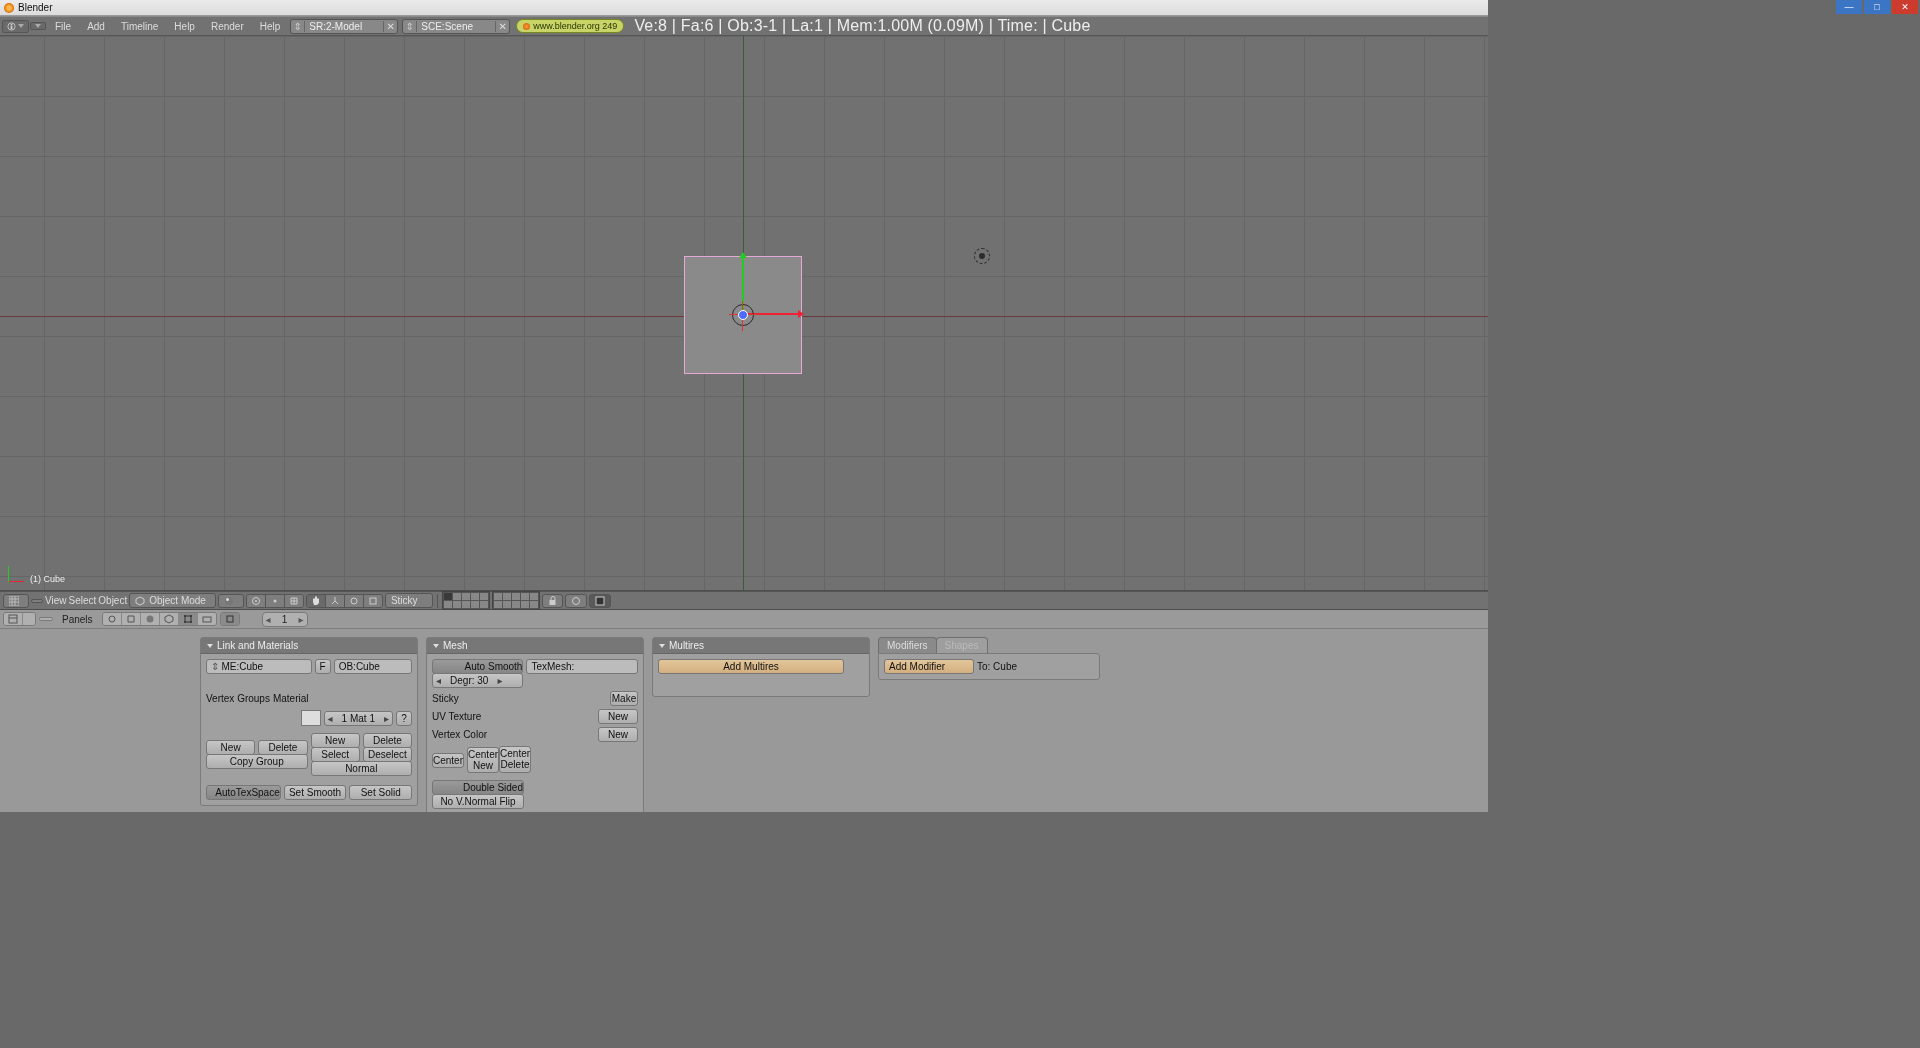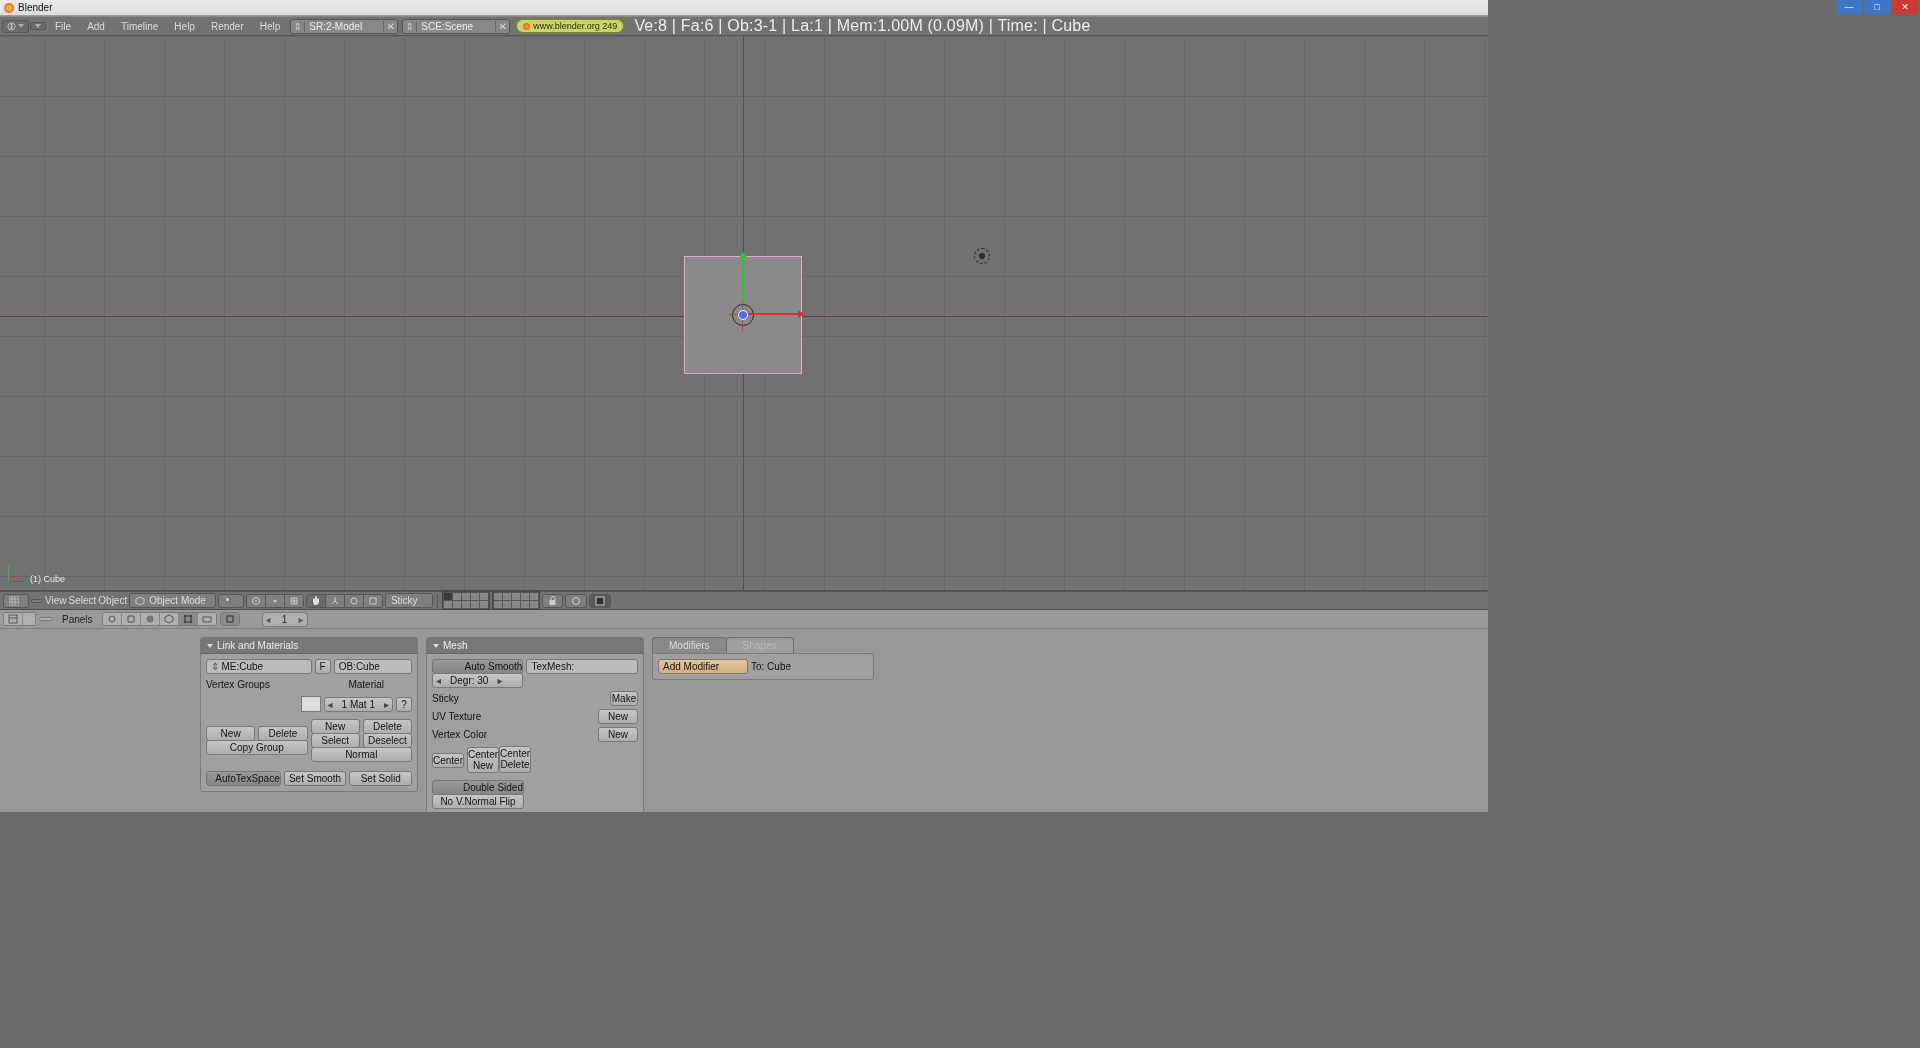--- a/index.html
+++ b/index.html
@@ -85,21 +85,21 @@
 .btn3.orange{background:linear-gradient(#e2c69a,#d4af80);}
 .btn3.dark{background:linear-gradient(#9a9a9a,#868686);text-align:right;}
 .labelt{color:#111;}
 .txtfield{background:#bcbcbc;border:1px solid #777;border-radius:3px;padding:1px 4px;flex:1;font-size:10px;}
 .spin{display:flex;align-items:center;background:linear-gradient(#c6c6c6,#aeaeae);border:1px solid #777;border-radius:3px;}
 .spin .ar{padding:1px 3px;color:#444;}
 .spin .val{padding:1px 6px;}
 .swatch{width:20px;height:16px;background:#ddd;border:1px solid #777;}
 
 .tabs{display:flex;margin-bottom:0;}
-.tabs .tab{background:#8a8a8a;color:#ddd;padding:2px 16px;font-size:10px;border:1px solid #6e6e6e;border-bottom:none;border-radius:4px 4px 0 0;margin-right:-1px;}
+.tabs .tab{background:#8a8a8a;color:#ddd;padding:2px 8px;font-size:10px;border:1px solid #6e6e6e;border-bottom:none;border-radius:4px 4px 0 0;margin-right:-1px;}
 .tabs .tab.inactive{background:#9e9e9e;color:#bbb;}
 </style>
 </head>
 <body>
 
 <div class="titlebar">
   <span class="icon"></span>
   <span class="title">Blender</span>
   <div class="winbtns">
     <div class="winbtn min">—</div>
@@ -358,21 +358,21 @@
       </div>
     <div class="pbody">
       <div class="row">
         <div class="txtfield" style="flex:1.4;display:flex">
             <span style="color:#555;margin-right:2px">⇕</span>
             <span>ME:Cube</span>
           </div>
         <div class="btn3" style="flex:none;width:16px">F</div>
         <div class="txtfield">OB:Cube</div>
       </div>
-      <div class="row" style="justify-content:space-between;margin-top:2px">
+      <div class="row" style="margin-top:16px">
         <span class="labelt">Vertex Groups</span>
         <span class="labelt" style="margin-right:28px">Material</span>
       </div>
       <div class="row" style="justify-content:flex-end;margin-top:3px">
         <div class="swatch"></div>
         <div class="spin">
             <span class="ar">◂</span>
             <span class="val">1 Mat 1</span>
             <span class="ar">▸</span>
           </div>
@@ -442,20 +442,29 @@
           </div>
         <div class="btn3" style="margin-top:-1px">Center Delete</div>
       </div>
       <div style="display:flex;flex-direction:column;width:92px;margin-top:4px">
         <div class="btn3 dark">Double Sided</div>
         <div class="btn3" style="margin-top:-1px">No V.Normal Flip</div>
       </div>
     </div>
   </div>
 
+  <div class="panel" style="width:218px;min-height:60px">
+    <div class="phead">
+        <span class="tri"></span>
+        <span>Multires</span>
+      </div>
+    <div class="pbody">
+      <div class="btn3 orange" style="width:186px">Add Multires</div>
+    </div>
+  </div>
 
   <div style="width:222px">
     <div class="tabs">
       <div class="tab">Modifiers</div>
       <div class="tab inactive">Shapes</div>
     </div>
     <div class="panel" style="border-top-left-radius:0">
       <div class="pbody">
         <div class="row">
           <div class="btn3 orange" style="flex:none;width:90px;text-align:left;padding-left:4px">Add Modifier</div>

